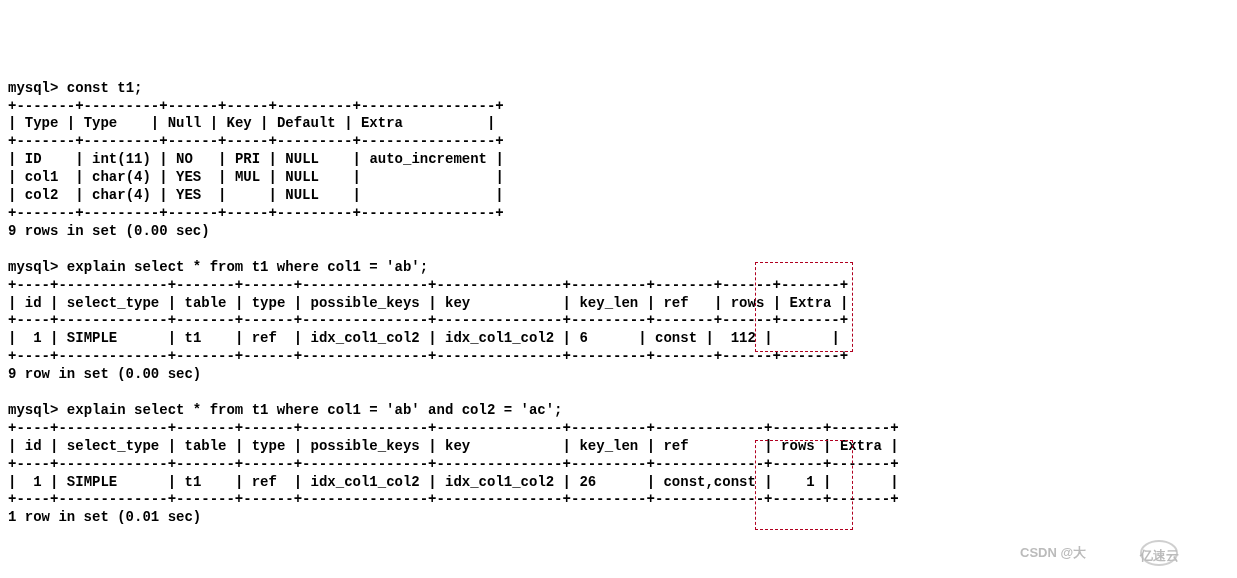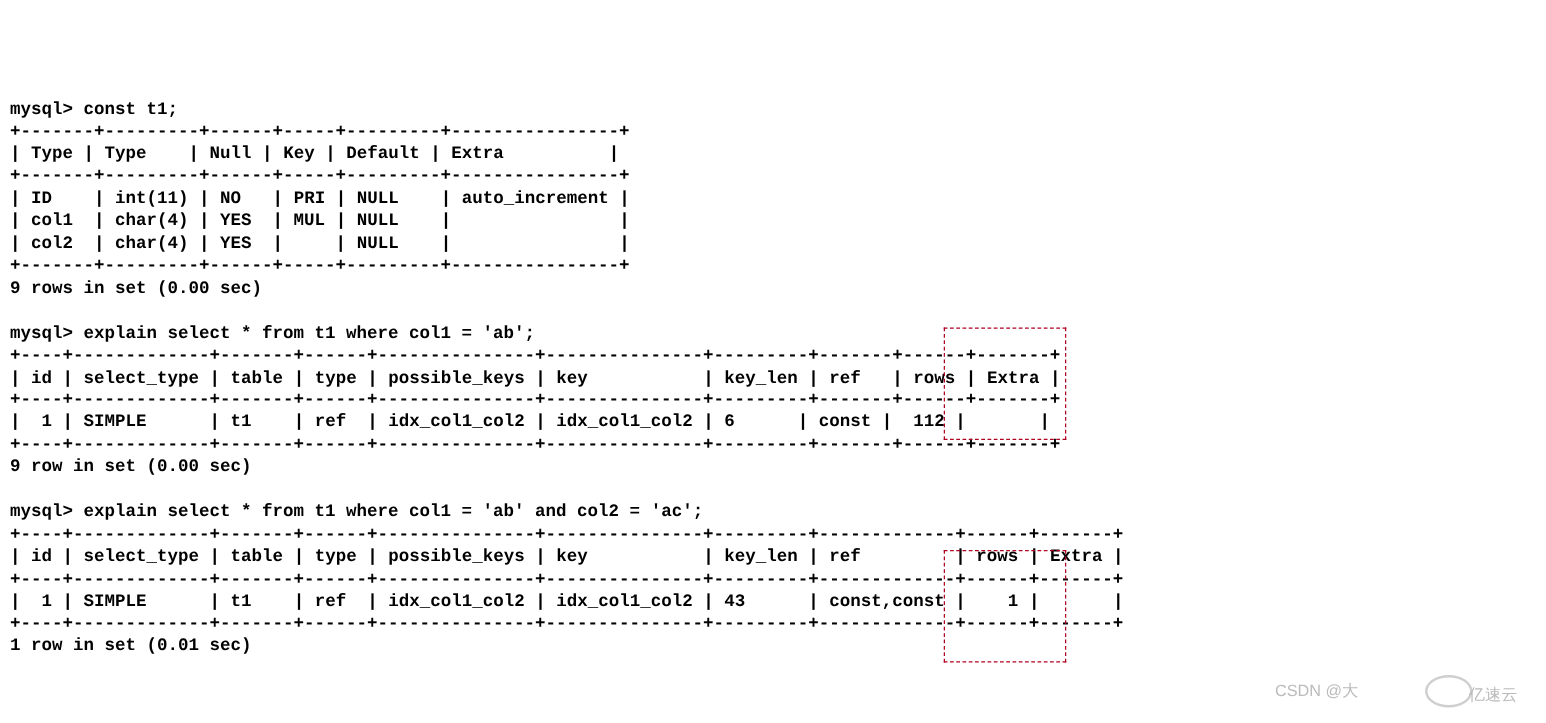--- a/index.html
+++ b/index.html
@@ -17,21 +17,21 @@
   .hl {
     border: 1px dashed #b00020;
     position: absolute;
     pointer-events: none;
   }
   .watermark {
     position: absolute;
     color: #bbb;
     font-family: sans-serif;
     font-size: 13px;
-    font-weight: normal;
+    font-weight: bold;
   }
   .cloud {
     position: absolute;
     width: 34px;
     height: 22px;
     border: 2px solid #bbb;
     border-radius: 50%;
     opacity: 0.7;
   }
 </style>
@@ -55,25 +55,25 @@
 | <span>id</span> | <span>select_type</span> | <span>table</span> | <span>type</span> | <span>possible_keys</span> | <span>key</span>           | <span>key_len</span> | <span>ref</span>   | <span>rows</span> | <span>Extra</span> |
 <span>+----+-------------+-------+------+---------------+---------------+---------+-------+------+-------+</span>
 |  <span>1</span> | <span>SIMPLE</span>      | <span>t1</span>    | <span>ref</span>  | <span>idx_col1_col2</span> | <span>idx_col1_col2</span> | <span>6</span>      | <span>const</span> |  <span>112</span> |       |
 <span>+----+-------------+-------+------+---------------+---------------+---------+-------+------+-------+</span>
 <span>9 row in set (0.00 sec)</span>
 
 <span>mysql&gt;</span> <span>explain select * from t1 where col1 = 'ab' and col2 = 'ac';</span>
 <span>+----+-------------+-------+------+---------------+---------------+---------+-------------+------+-------+</span>
 | <span>id</span> | <span>select_type</span> | <span>table</span> | <span>type</span> | <span>possible_keys</span> | <span>key</span>           | <span>key_len</span> | <span>ref</span>         | <span>rows</span> | <span>Extra</span> |
 <span>+----+-------------+-------+------+---------------+---------------+---------+-------------+------+-------+</span>
-|  <span>1</span> | <span>SIMPLE</span>      | <span>t1</span>    | <span>ref</span>  | <span>idx_col1_col2</span> | <span>idx_col1_col2</span> | <span>43</span>      | <span>const,const</span> |    <span>1</span> |       |
+|  <span>1</span> | <span>SIMPLE</span>      | <span>t1</span>    | <span>ref</span>  | <span>idx_col1_col2</span> | <span>idx_col1_col2</span> | <span>26</span>      | <span>const,const</span> |    <span>1</span> |       |
 <span>+----+-------------+-------+------+---------------+---------------+---------+-------------+------+-------+</span>
 <span>1 row in set (0.01 sec)</span>
 
 <div class="hl" style="left:755px; top:262px; width:96px; height:88px;"></div>
 <div class="hl" style="left:755px; top:440px; width:96px; height:88px;"></div>
 
 <div class="watermark" style="left:1020px; top:545px;">CSDN @大</div>
-<div class="watermark" style="left:1175px; top:548px;">亿速云</div>
+<div class="watermark" style="left:1140px; top:548px;">亿速云</div>
 <div class="cloud" style="left:1140px; top:540px;"></div>
 
 
 
 
 </body></html>

